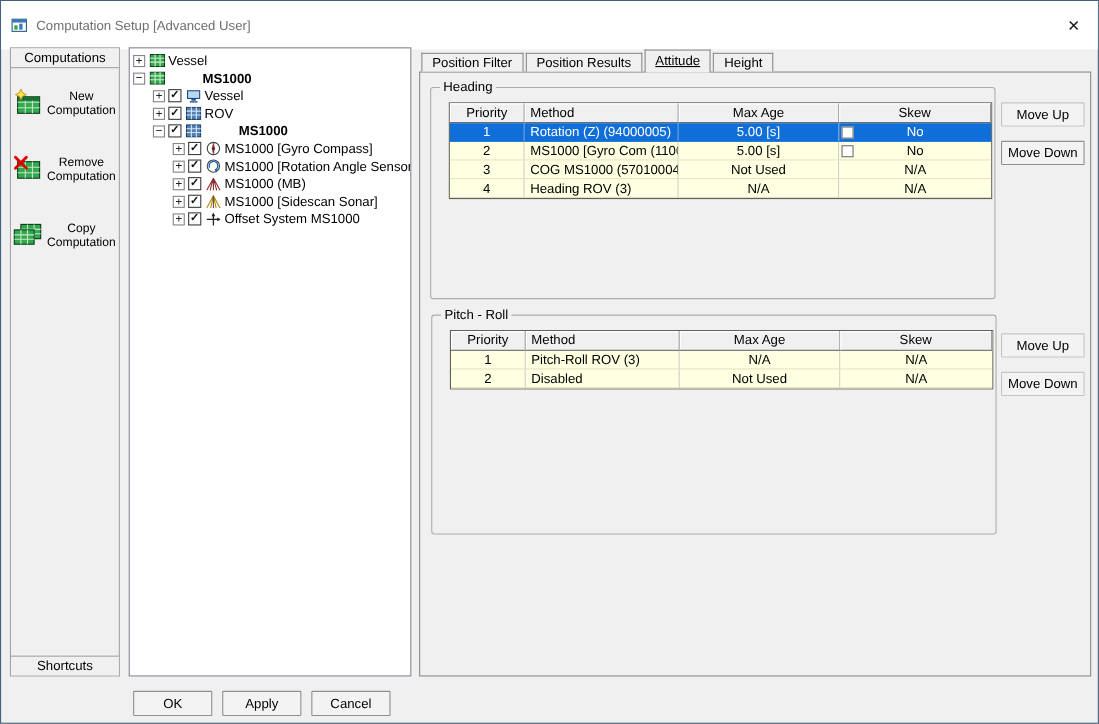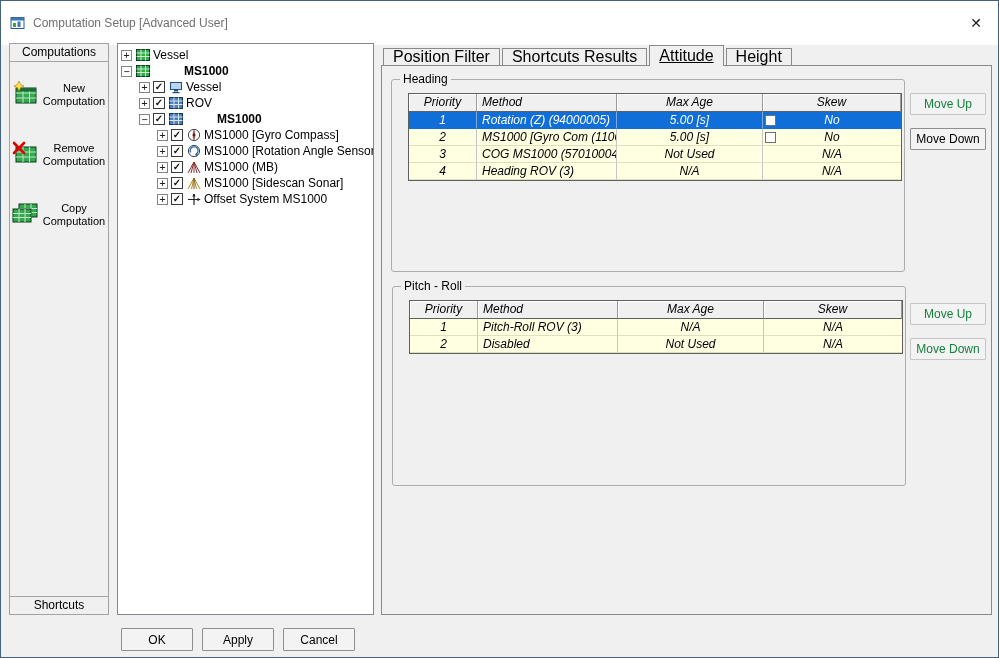--- a/index.html
+++ b/index.html
@@ -31,53 +31,53 @@
   .tree{position:absolute;left:116px;top:42px;width:257px;height:572px;background:#fff;border:1px solid #828790;padding-top:3px;overflow:hidden;}
   .tree-row{display:flex;align-items:center;height:16px;gap:3px;white-space:nowrap;cursor:default;}
   .expander{flex:none;width:11px;height:11px;border:1px solid #848484;background:#fff;font-family:"DejaVu Sans Mono",monospace;font-size:10px;line-height:9px;text-align:center;color:#222;}
   .tree-check{flex:none;width:12px;height:12px;border:1px solid #3c3c3c;background:#fff;font-size:10px;line-height:10px;font-weight:bold;text-align:center;color:#111;}
   .tree-icon{flex:none;width:15px;height:14px;display:inline-flex;align-items:center;justify-content:center;}
   .tree-label{font-size:12px;}
   .tree-label.bold{font-weight:bold;margin-left:31px;}
 
   
   .tabs{position:absolute;left:382px;top:44px;height:21px;display:flex;z-index:3;}
-  .tab{font-size:16px;padding:0 9px;border:1px solid #8a8a8a;border-bottom:none;background:var(--dialog-gray);margin-right:2px;margin-top:3px;height:17px;line-height:16px;cursor:default;}
+  .tab{font-size:12px;padding:0 9px;border:1px solid #8a8a8a;border-bottom:none;background:var(--dialog-gray);margin-right:2px;margin-top:3px;height:17px;line-height:16px;cursor:default;}
   .tab.active{margin-top:0;height:21px;line-height:19px;z-index:4;text-decoration:underline;}
 
   
   .panel{position:absolute;left:380px;top:64px;width:611px;height:550px;border:1px solid #8a8a8a;background:var(--dialog-gray);z-index:1;}
 
   .group{position:absolute;border:1px solid #adadad;border-radius:3px;}
   #group-0{left:9px;top:13px;width:514px;height:193px;}
   #group-1{left:10px;top:220px;width:514px;height:200px;}
   .group-label{position:absolute;top:-8px;left:8px;background:var(--dialog-gray);padding:0 3px;font-size:12px;}
   .table-holder{position:absolute;left:16px;top:13px;}
 
   .grid-table{border:1px solid #5f5f5f;background:var(--row-yellow);}
-  .grid-row{display:flex;height:17px;font-style:italic;}
+  .grid-row{display:flex;height:17px;}
   .grid-row.header{height:18px;background:var(--dialog-gray);}
   .grid-cell{position:relative;overflow:hidden;white-space:nowrap;font-size:12px;line-height:17px;}
   .c0{width:68px;text-align:center;}
   .c1{width:140px;text-align:left;padding-left:5px;}
   .c2{width:146px;text-align:center;}
   .c3{width:138px;text-align:center;}
   .hcell{background:var(--dialog-gray);border-right:1px solid #9a9a9a;border-bottom:1px solid #5f5f5f;box-shadow:inset 0 1px 0 #fff,inset 1px 0 0 #fff;line-height:16px;text-align:center;padding-left:0;}
   .hcell.c1{text-align:left;padding-left:5px;}
   .bcell{background:var(--row-yellow);border-right:1px solid #c6c6c6;border-bottom:1px solid #e0e0bf;}
   .bcell.c3{border-right:none;}
   .grid-row.selected .bcell{background:var(--sel-blue);color:#fff;border-bottom-color:var(--sel-blue);border-right-color:#7fa9dc;}
   .cell-check{position:absolute;left:2px;top:3px;width:11px;height:11px;background:#fff;border:1px solid #707070;}
 
   .side-btns{position:absolute;left:528px;display:flex;flex-direction:column;gap:13px;}
   #sidebtns-0{top:27px;}
   #sidebtns-1{top:237px;}
 
   button.win{width:76px;height:22px;font-size:12px;font-family:inherit;background:#f3f3f3;border:1px solid #8f8f8f;border-radius:1px;color:#000;cursor:default;}
-  button.win:disabled{color:#15803d;border-color:#c5c5c5;background:#f3f3f3;}
+  button.win:disabled{color:#000000;border-color:#c5c5c5;background:#f3f3f3;}
   button.win.footer{width:72px;height:23px;text-align:center;}
 
   .footer-btns{position:absolute;left:120px;top:627px;display:flex;gap:9px;}
 </style>
 </head>
 <body>
 
 <div class="dialog">
 
   <div class="titlebar">
@@ -241,21 +241,21 @@
             <path d="M7 0.5 L5.3 3.5 H8.7 Z" fill="#222"></path>
             <path d="M13.5 6.5 L10.5 4.8 V8.2 Z" fill="#222"></path>
           </svg>
         </span>
         <span class="tree-label">Offset System MS1000</span>
       </div>
     </div>
 
   <div class="tabs" id="tabs">
       <div class="tab">Position Filter</div>
-      <div class="tab">Shortcuts Results</div>
+      <div class="tab">Position Results</div>
       <div class="tab active">Attitude</div>
       <div class="tab">Height</div>
     </div>
 
   <div class="panel">
     <div class="group" id="group-0">
       <span class="group-label">Heading</span>
       <div class="table-holder" id="table-0">
           <div class="grid-table">
             <div class="grid-row header">

